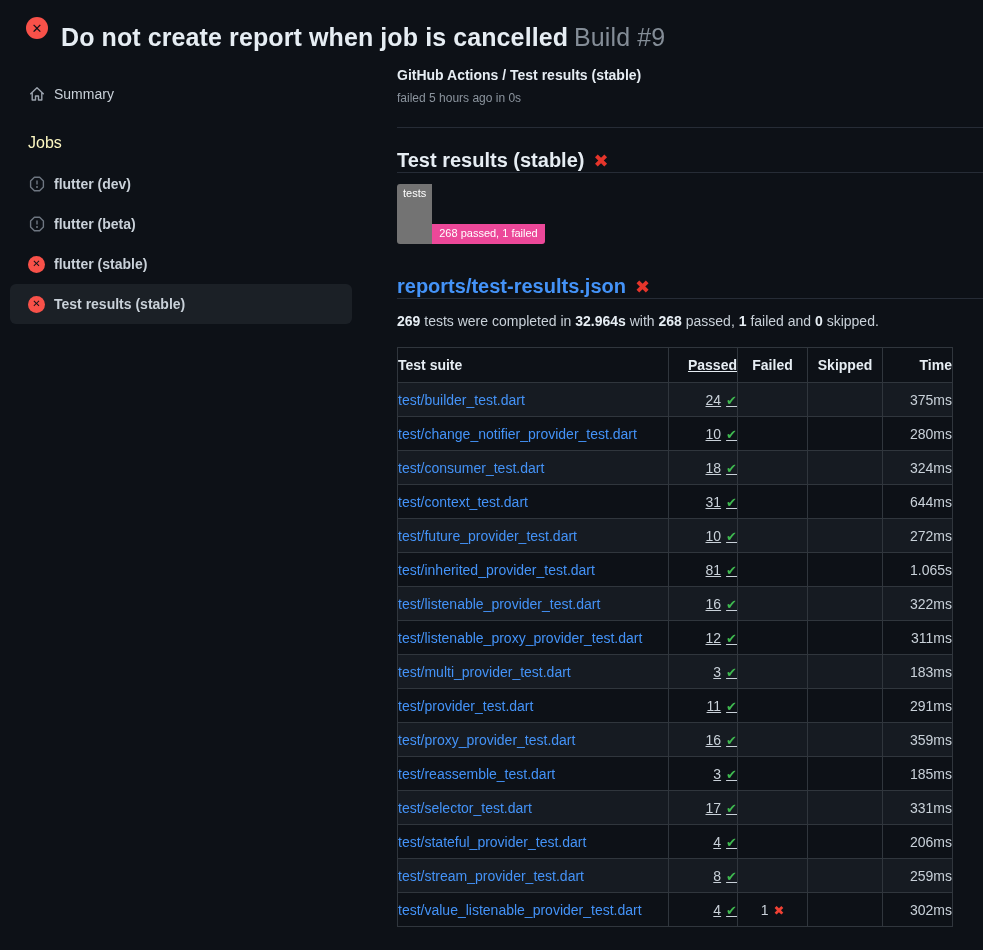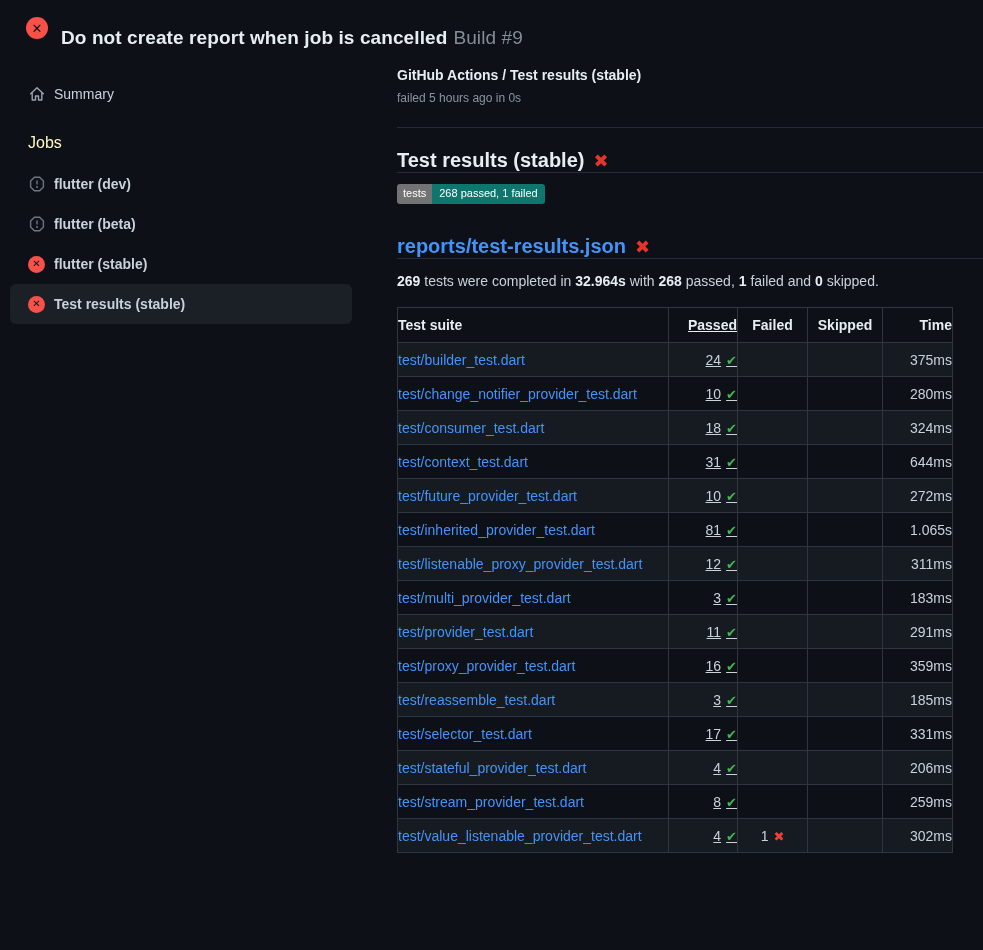--- a/index.html
+++ b/index.html
@@ -15,21 +15,21 @@
     display:flex; align-items:center;
     height:56px; padding-left:26px; gap:13px;
   }
   .status-circle {
     width:22px; height:22px; border-radius:50%;
     background:#f85149; flex:0 0 auto;
     display:flex; align-items:center; justify-content:center;
     color:#0d1117; font-weight:700; font-size:13px; line-height:1;
     font-family:"DejaVu Sans",sans-serif;
   }
-  .topbar h1 { font-size:19px; font-weight:700; color:#e6edf3; letter-spacing:.1px;margin-top:19px; }
+  .topbar h1 { font-size:25px; font-weight:700; color:#e6edf3; letter-spacing:.1px;margin-top:19px; }
   .topbar .build { color:#848d97; font-weight:400; margin-left:6px; }
 
   
   .layout { display:flex; align-items:flex-start; }
   .sidebar { width:362px; flex:0 0 auto; padding-top:20px; }
   .content { flex:1 1 auto; margin-left:35px; padding-top:11px; min-width:0; }
 
   
   .side-item {
     display:flex; align-items:center; gap:9px;
@@ -65,21 +65,21 @@
   .hx {
     color:#e5352b; font-weight:700; font-size:18px; margin-left:9px;
     font-family:"DejaVu Sans",sans-serif;
   }
 
   .badge {
     display:inline-flex; margin-top:11px; border-radius:3px; overflow:hidden;
     font-size:11px; line-height:1; color:#ffffff;
   }
   .badge .k { background:#737373; padding:4px 6px 5px; }
-  .badge .v { background:#0f766e; padding:4px 7px 5px; }
+  .badge .v { background:#ec4899; padding:4px 7px 5px;margin-top:40px; }
 
   .summary-line { margin-top:14px; color:#c9d1d9; }
   .summary-line b { color:#e6edf3; }
 
   
   table.results {
     margin-top:18px; border-collapse:collapse; table-layout:fixed;
     width:555px; font-size:14px;
   }
   .results th, .results td {
@@ -237,20 +237,27 @@
   </tr>
 
   <tr>
     <td class="c-suite"><a href="#" class="suite-link">test/inherited_provider_test.dart</a></td>
     <td class="c-passed"><span class="num">81</span><span class="mark check">✔</span></td>
     <td class="c-failed"></td>
     <td class="c-skipped"></td>
     <td class="c-time">1.065s</td>
   </tr>
 
+  <tr>
+    <td class="c-suite"><a href="#" class="suite-link">test/listenable_provider_test.dart</a></td>
+    <td class="c-passed"><span class="num">16</span><span class="mark check">✔</span></td>
+    <td class="c-failed"></td>
+    <td class="c-skipped"></td>
+    <td class="c-time">322ms</td>
+  </tr>
 
   <tr>
     <td class="c-suite"><a href="#" class="suite-link">test/listenable_proxy_provider_test.dart</a></td>
     <td class="c-passed"><span class="num">12</span><span class="mark check">✔</span></td>
     <td class="c-failed"></td>
     <td class="c-skipped"></td>
     <td class="c-time">311ms</td>
   </tr>
 
   <tr>

